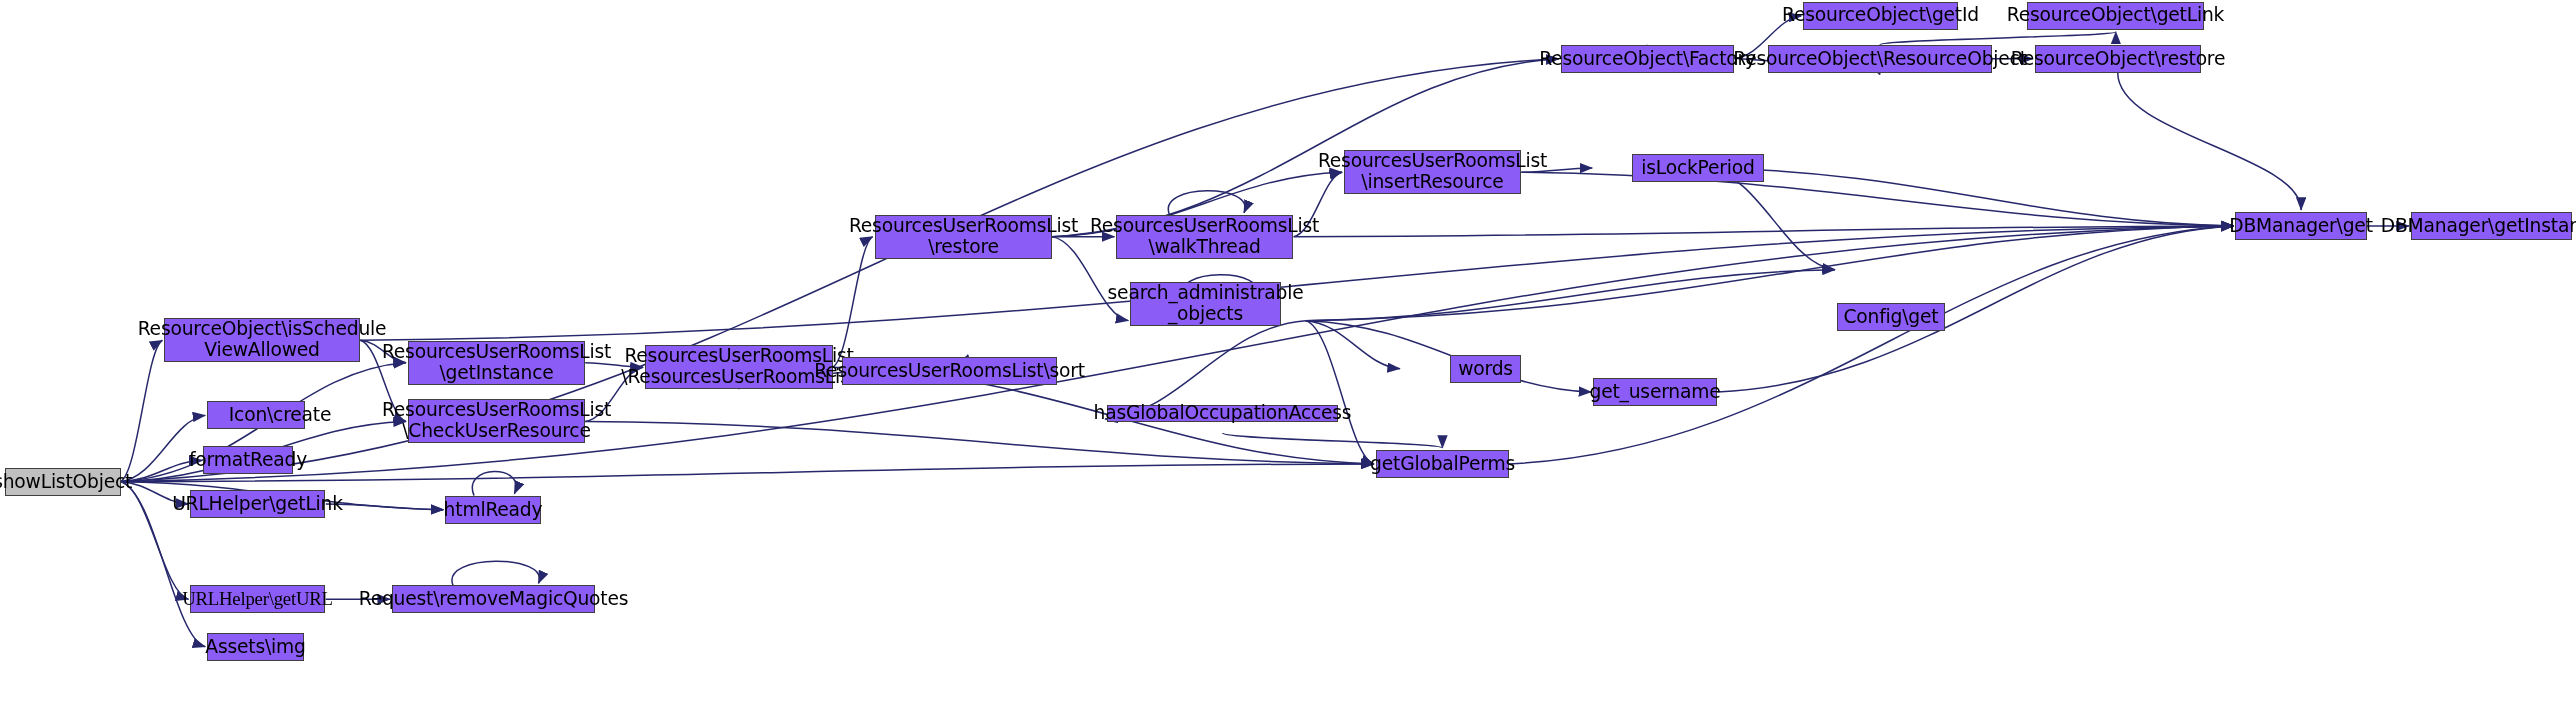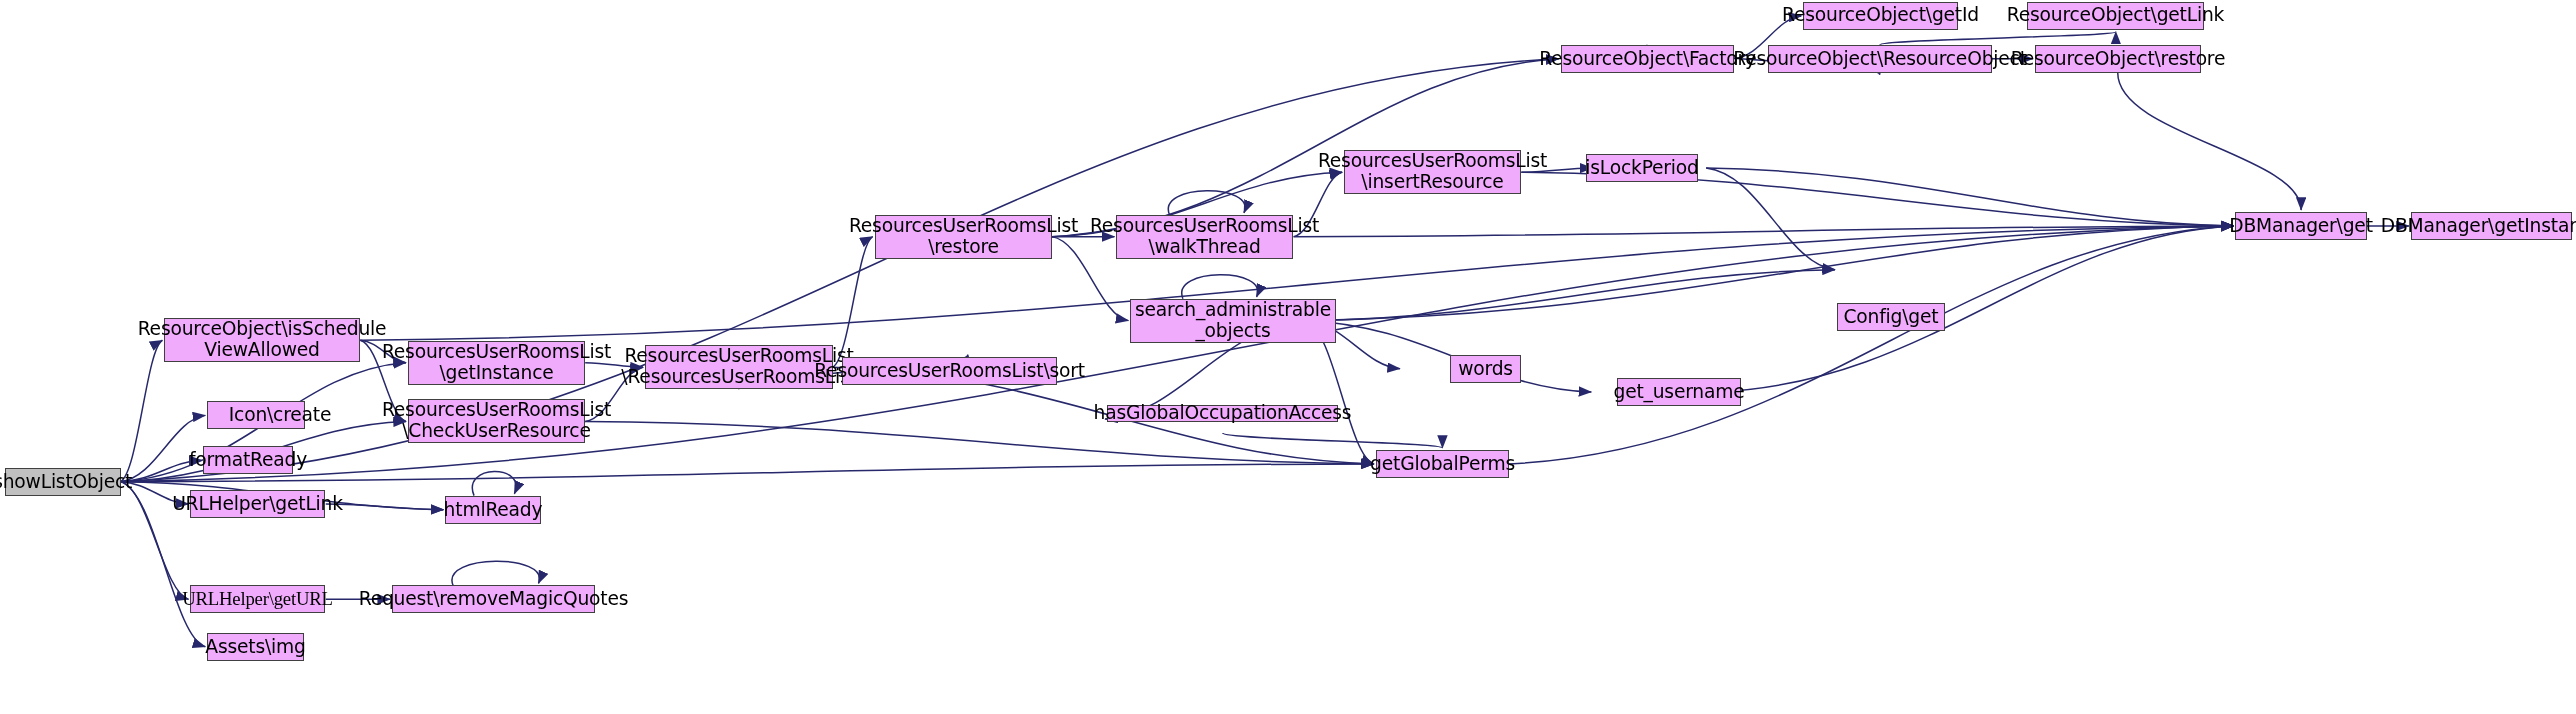--- a/index.html
+++ b/index.html
@@ -13,21 +13,21 @@
     overflow:hidden;
   }
   svg#edges{
     position:absolute;left:0;top:0;width:2576px;height:715px;
     pointer-events:none;
   }
   .node{
     position:absolute;
     box-sizing:border-box;
     border:1.5px solid #404040;
-    background:#f0abfc;
+    background:#8b5cf6;
     color:#000000;
     display:flex;
     align-items:center;
     justify-content:center;
     text-align:center;
     line-height:1.12;
     font-size:18.7px;
     white-space:pre-line;
     letter-spacing:-0.2px;
     z-index:5;
@@ -120,27 +120,27 @@
 \CheckUserResource</span></div>
       <div class="node" style="left: 645px; top: 345px; width: 188px; height: 44px;"><span>ResourcesUserRoomsList
 \ResourcesUserRoomsList</span></div>
       <div class="node" style="left: 842px; top: 357px; width: 215px; height: 28px;"><span>ResourcesUserRoomsList\sort</span></div>
       <div class="node" style="left: 875px; top: 215px; width: 177px; height: 44px;"><span>ResourcesUserRoomsList
 \restore</span></div>
       <div class="node" style="left: 1116px; top: 215px; width: 177px; height: 44px;"><span>ResourcesUserRoomsList
 \walkThread</span></div>
       <div class="node" style="left: 1344px; top: 150px; width: 177px; height: 44px;"><span>ResourcesUserRoomsList
 \insertResource</span></div>
-      <div class="node" style="left: 1130px; top: 299px; width: 206px; height: 44px; align-items: center;"><span>search_administrable
+      <div class="node" style="left: 1130px; top: 282px; width: 151px; height: 44px; align-items: center;"><span>search_administrable
 _objects</span></div>
       <div class="node" style="left: 1107px; top: 405px; width: 231px; height: 17px;"><span>hasGlobalOccupationAccess</span></div>
       <div class="node" style="left: 1450px; top: 355px; width: 71px; height: 28px;"><span>words</span></div>
-      <div class="node" style="left: 1593px; top: 378px; width: 124px; height: 28px; margin-left: 24px;"><span>get_username</span></div>
+      <div class="node" style="left: 1593px; top: 378px; width: 124px; height: 28px;"><span>get_username</span></div>
       <div class="node" style="left: 1376px; top: 450px; width: 133px; height: 28px;"><span>getGlobalPerms</span></div>
-      <div class="node" style="left: 1586px; top: 154px; width: 112px; height: 28px;"><span>isLockPeriod</span></div>
+      <div class="node" style="left: 1632px; top: 154px; width: 132px; height: 28px;"><span>isLockPeriod</span></div>
       <div class="node" style="left: 1837px; top: 256px; width: 108px; height: 28px; margin-top: 47px;"><span>Config\get</span></div>
       <div class="node" style="left: 1561px; top: 45px; width: 173px; height: 28px;"><span>ResourceObject\Factory</span></div>
       <div class="node" style="left: 1803px; top: 1.9px; width: 155px; height: 28px;"><span>ResourceObject\getId</span></div>
       <div class="node" style="left: 1768px; top: 45px; width: 224px; height: 28px;"><span>ResourceObject\ResourceObject</span></div>
       <div class="node" style="left: 2027px; top: 1.9px; width: 177px; height: 28px;"><span>ResourceObject\getLink</span></div>
       <div class="node" style="left: 2035px; top: 45px; width: 166px; height: 28px;"><span>ResourceObject\restore</span></div>
       <div class="node" style="left: 2235px; top: 212px; width: 132px; height: 28px;"><span>DBManager\get</span></div>
       <div class="node" style="left: 2411px; top: 212px; width: 161px; height: 28px;"><span>DBManager\getInstance</span></div>
     </div>
 </div>

